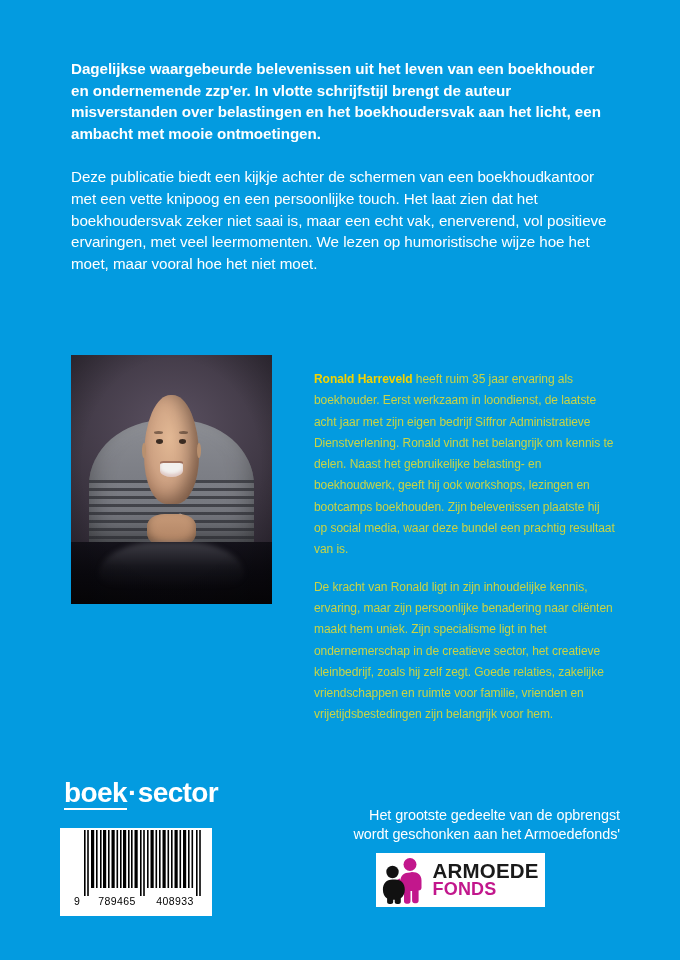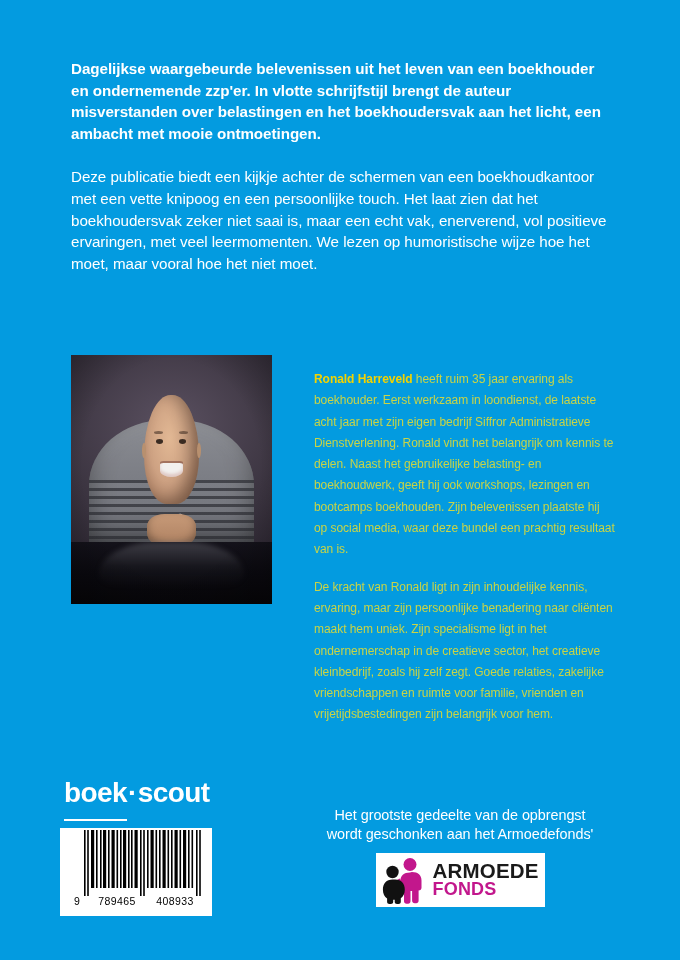--- a/index.html
+++ b/index.html
@@ -216,21 +216,21 @@
     top: 779px;
     color: #FFFFFF;
     font-size: 28px;
     font-weight: bold;
     letter-spacing: -0.6px;
     line-height: 1;
     white-space: nowrap;
   }
   .publisher-logo .boek {
     border-bottom: 2px solid #FFFFFF;
-    padding-bottom: 11px;
+    padding-bottom: 0;
     text-align: center;
   }
   .publisher-logo .dot { padding: 0 1px; }
 
   
   .barcode-box {
     position: absolute;
     left: 60px;
     top: 828px;
     width: 152px;
@@ -270,21 +270,21 @@
     top: 806px;
     width: 320px;
     text-align: center;
   }
   .charity-text {
     color: #FFFFFF;
     font-size: 14.4px;
     line-height: 19px;
     letter-spacing: -0.05px;
   }
-  .charity-text .line { display: block; }
+  .charity-text .line { display: block; text-align: right; }
 
   .armoede-logo {
     margin: 9px auto 0;
     width: 169px;
     height: 54px;
     background: #FFFFFF;
     display: flex;
     align-items: center;
     box-sizing: border-box;
     padding: 3px 5px 3px 4px;
@@ -348,21 +348,21 @@
       <div class="photo-table"></div>
       <div class="photo-vignette"></div>
     </div>
   </div>
 
   <div class="bio">
     <p><span class="author-name">Ronald Harreveld</span><span> heeft ruim 35 jaar ervaring als boekhouder. Eerst werkzaam in loondienst, de laatste acht jaar met zijn eigen bedrijf Siffror Administratieve Dienstverlening. Ronald vindt het belangrijk om kennis te delen. Naast het gebruikelijke belasting- en boekhoudwerk, geeft hij ook workshops, lezingen en bootcamps boekhouden. Zijn belevenissen plaatste hij op social media, waar deze bundel een prachtig resultaat van is.</span></p>
     <p>De kracht van Ronald ligt in zijn inhoudelijke kennis, ervaring, maar zijn persoonlijke benadering naar cliënten maakt hem uniek. Zijn specialisme ligt in het ondernemerschap in de creatieve sector, het creatieve kleinbedrijf, zoals hij zelf zegt. Goede relaties, zakelijke vriendschappen en ruimte voor familie, vrienden en vrijetijdsbestedingen zijn belangrijk voor hem.</p>
   </div>
 
-  <div class="publisher-logo"><span class="boek">boek</span><span class="dot">·</span><span class="scout">scout</span></div>
+  <div class="publisher-logo"><span class="boek">boek</span><span class="dot">·</span><span class="scout">sector</span></div>
 
   <div class="barcode-box">
     <div class="barcode-bars">
       <svg width="118" height="66" viewBox="0 0 118 66" xmlns="http://www.w3.org/2000/svg" aria-hidden="true">
         <rect x="0" y="0" width="118" height="66" fill="#FFFFFF"></rect>
         <g fill="#000000">
           <rect x="0" y="0" width="1.6" height="66"></rect>
           <rect x="3.2" y="0" width="1.6" height="66"></rect>
           <rect x="7" y="0" width="3.2" height="58"></rect>
           <rect x="12" y="0" width="1.6" height="58"></rect>

